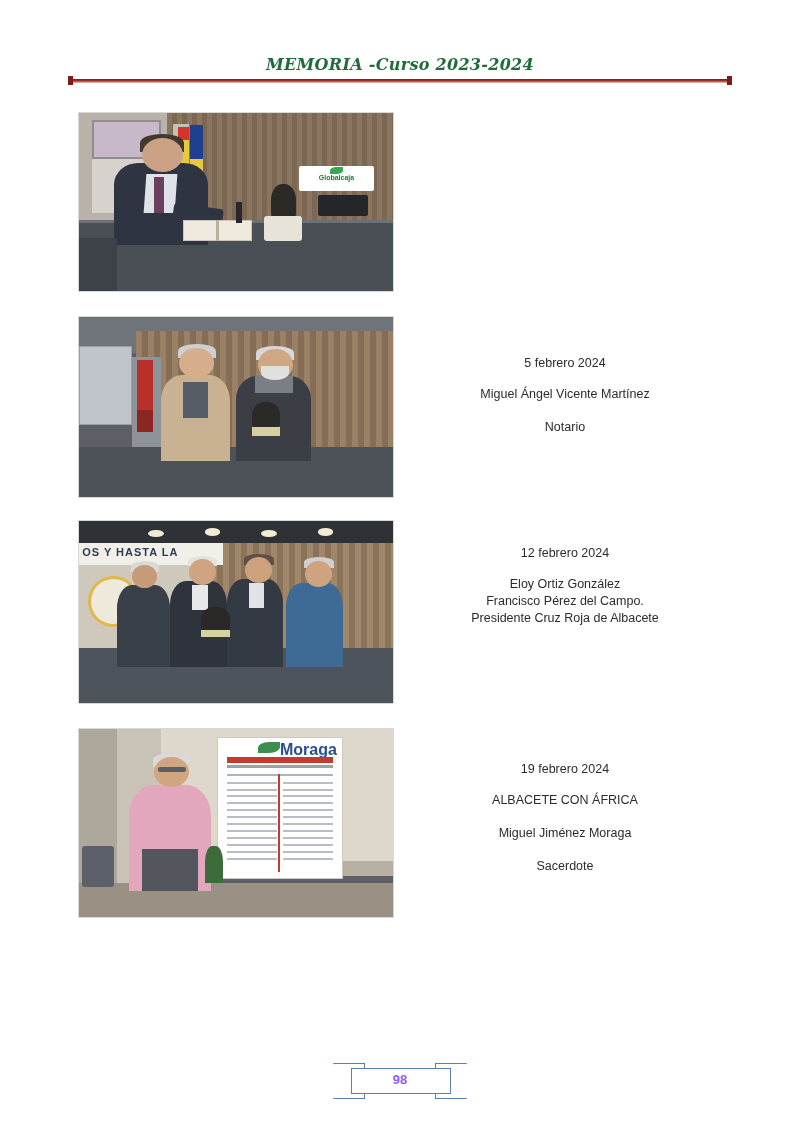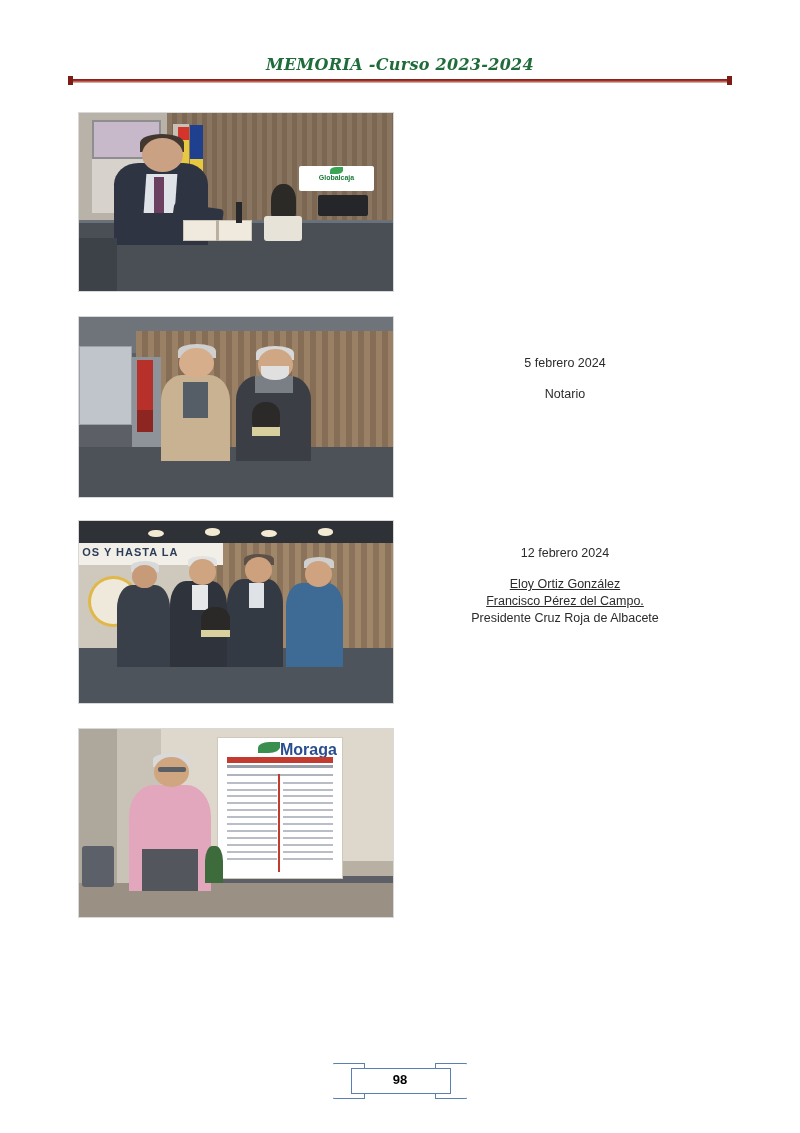--- a/index.html
+++ b/index.html
@@ -97,21 +97,21 @@
   }
   .entry-speaker {
     font-size: 12.5px;
     line-height: 17px;
     margin-bottom: 16px;
   }
   .entry-role {
     font-size: 12.5px;
     line-height: 17px;
   }
-  .entry-speaker.tight { margin-bottom: 0; text-decoration: underline; }
+  .entry-speaker.tight { margin-bottom: 0; }
   .entry-role.tight { margin-bottom: 0; }
 
   
   .ph {
     position: relative;
     width: 100%;
     height: 100%;
   }
   .ph * { position: absolute; box-sizing: border-box; }
 
@@ -263,21 +263,21 @@
   .ribbon-tail-r { right: 0; clip-path: polygon(0 0, 100% 0, 70% 50%, 100% 100%, 0 100%); }
   .page-number {
     position: absolute;
     left: 0;
     top: 9px;
     width: 134px;
     text-align: center;
     font-family: "Liberation Sans", sans-serif;
     font-size: 13px;
     font-weight: bold;
-    color: #000000;
+    color: #8b5cf6;
     z-index: 4;
   }
 </style>
 </head>
 <body>
 
 <div class="page">
 
   <div class="header">
     <div class="header-title">MEMORIA -Curso 2023-2024</div>
@@ -337,20 +337,21 @@
           <div class="s2-p2-scarf"></div>
           <div class="s2-p2-hair"></div>
           <div class="s2-p2-head"></div>
           <div class="s2-p2-beard"></div>
           <div class="s2-trophy"></div>
           <div class="s2-trophy-base"></div>
         </div>
       </div>
       <div class="entry-text" style="top:40px;">
         <div class="entry-date">5 febrero 2024</div>
+        <div class="entry-speaker">Miguel Ángel Vicente Martínez</div>
         <div class="entry-role">Notario</div>
       </div>
     </div>
 
     <div class="entry" style="height:200px;">
       <div class="entry-photo" style="width:316px;height:184px;">
         <div class="ph">
           <div class="s3-ceil"></div>
           <div class="s3-light1"></div>
           <div class="s3-light2"></div>
@@ -433,20 +434,26 @@
           </div>
           <div class="s4-chair"></div>
           <div class="s4-person-body"></div>
           <div class="s4-person-dark"></div>
           <div class="s4-person-hair"></div>
           <div class="s4-person-head"></div>
           <div class="s4-person-glass"></div>
           <div class="s4-plant"></div>
         </div>
       </div>
+      <div class="entry-text" style="top:34px;">
+        <div class="entry-date">19 febrero 2024</div>
+        <div class="entry-title">ALBACETE CON ÁFRICA</div>
+        <div class="entry-speaker">Miguel Jiménez Moraga</div>
+        <div class="entry-role">Sacerdote</div>
+      </div>
     </div>
 
   </div>
 
   <div class="footer">
     <div class="ribbon">
       <div class="ribbon-tail-l"></div>
       <div class="ribbon-tail-r"></div>
       <div class="ribbon-band"></div>
       <div class="page-number">98</div>

